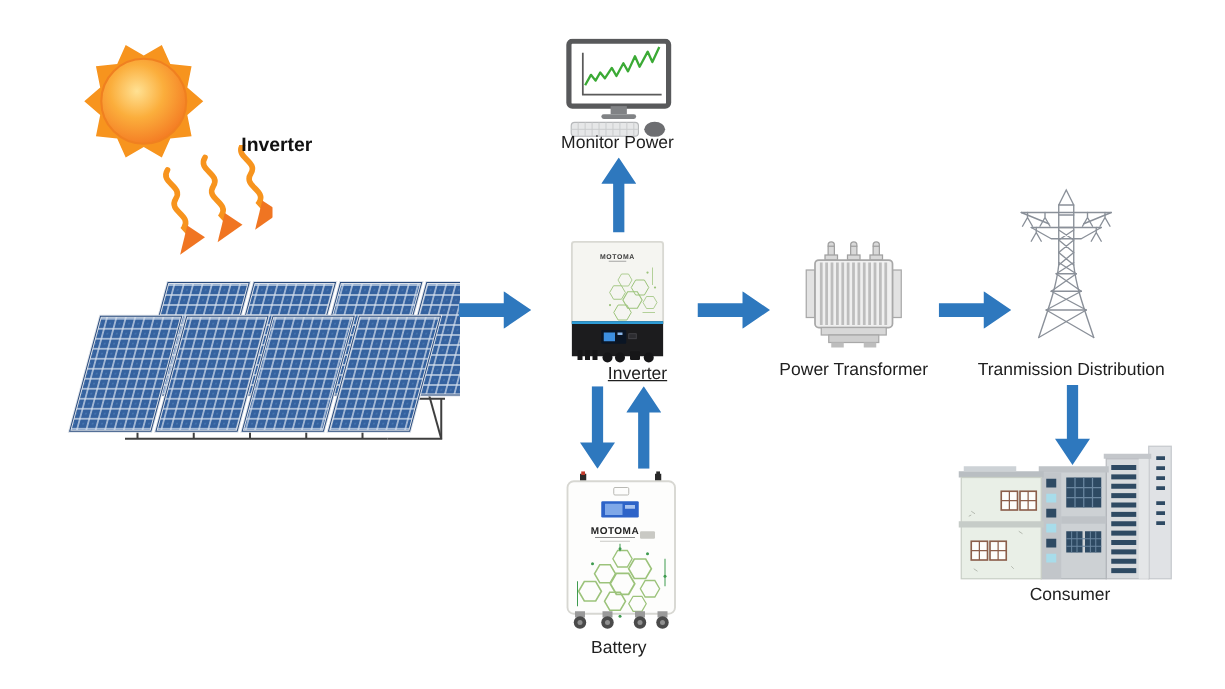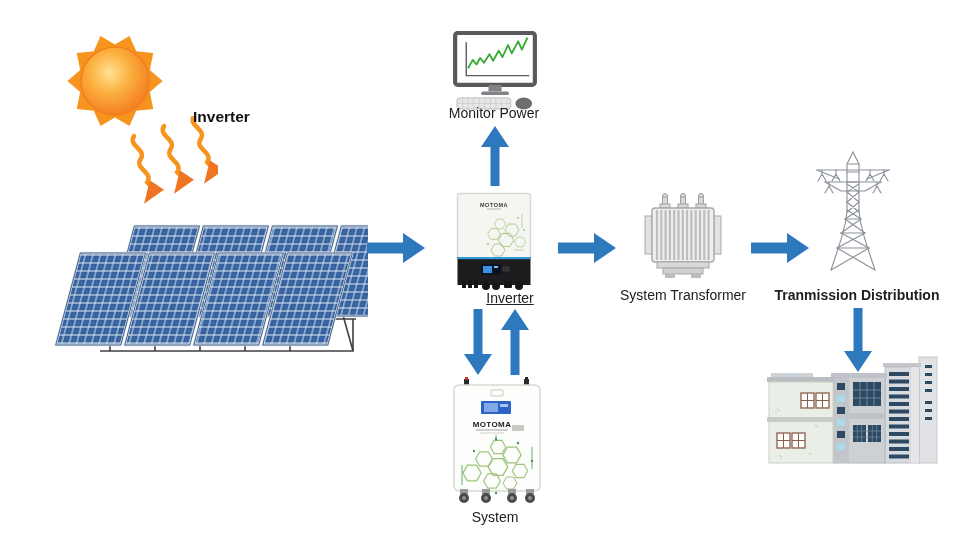--- a/index.html
+++ b/index.html
@@ -190,21 +190,21 @@
         <circle cx="38" cy="121" r="5" fill="#4a4a4a"></circle>
         <circle cx="38" cy="121" r="2" fill="#8f8f8f"></circle>
       <rect x="60" y="112" width="8" height="5" fill="#9a9a9a"></rect>
         <circle cx="64" cy="121" r="5" fill="#4a4a4a"></circle>
         <circle cx="64" cy="121" r="2" fill="#8f8f8f"></circle>
       <rect x="78" y="112" width="8" height="5" fill="#9a9a9a"></rect>
         <circle cx="82" cy="121" r="5" fill="#4a4a4a"></circle>
         <circle cx="82" cy="121" r="2" fill="#8f8f8f"></circle>
     </g>
   </svg>
-  <div class="node-label" style="left:415px;top:509px;width:160px;">System</div>
+  <div class="node-label" style="left:415px;top:509px;width:160px;">Battery</div>
 
   <svg class="abs" style="left:643px;top:192px;" width="80" height="92" viewBox="0 0 80 92">
     <g fill="#d9d9d9" stroke="#a0a0a0" stroke-width="1">
       <circle cx="22" cy="4" r="2.5"></circle>
         <rect x="19.5" y="5" width="5" height="8"></rect>
         <rect x="17" y="12" width="10" height="4"></rect>
       <circle cx="40" cy="4" r="2.5"></circle>
         <rect x="37.5" y="5" width="5" height="8"></rect>
         <rect x="35" y="12" width="10" height="4"></rect>
       <circle cx="58" cy="4" r="2.5"></circle>
@@ -215,21 +215,21 @@
     <rect x="71" y="24" width="7" height="38" fill="#e2e2e2" stroke="#a8a8a8" stroke-width="1"></rect>
     <rect x="9" y="16" width="62" height="54" rx="3" fill="#efefef" stroke="#a8a8a8" stroke-width="1.4"></rect>
     <g stroke="#bdbdbd" stroke-width="2.2">
       <path d="M14,18 V68 M18.3,18 V68 M22.6,18 V68 M26.9,18 V68 M31.2,18 V68 M35.5,18 V68 M39.8,18 V68 M44.1,18 V68 M48.4,18 V68 M52.7,18 V68 M57,18 V68 M61.3,18 V68 M65.6,18 V68"></path>
     </g>
     <rect x="14" y="70" width="52" height="6" fill="#d8d8d8" stroke="#a8a8a8" stroke-width="1"></rect>
     <rect x="20" y="76" width="40" height="6" fill="#cfcfcf" stroke="#a8a8a8" stroke-width="1"></rect>
     <rect x="22" y="82" width="10" height="4" fill="#bdbdbd"></rect>
     <rect x="48" y="82" width="10" height="4" fill="#bdbdbd"></rect>
   </svg>
-  <div class="node-label" style="left:603px;top:287px;width:160px;">System Transformer</div>
+  <div class="node-label" style="left:603px;top:287px;width:160px;">Power Transformer</div>
 
   <svg class="abs" style="left:802px;top:146px;" width="102" height="126" viewBox="0 0 100 126">
     <g stroke="#8a9099" stroke-width="1.1" fill="none" stroke-linecap="round">
       <path d="M28,124 C36,100 42,84 44,66 L44,18"></path>
       <path d="M72,124 C64,100 58,84 56,66 L56,18"></path>
       <path d="M34,102 H66 M38,87 H62 M42,73 H58"></path>
       <path d="M28,124 L66,102 M72,124 L34,102"></path>
       <path d="M34,102 L62,87 M66,102 L38,87"></path>
       <path d="M38,87 L58,73 M62,87 L42,73"></path>
       <path d="M42,73 L56,64 M58,73 L44,64"></path>
@@ -241,21 +241,21 @@
       <path d="M14,24 L36,33 M86,24 L64,33"></path>
       <path d="M44,18 L50,6 L56,18 M44,18 H56"></path>
       <path d="M26,36 v4 m0,0 l-4,7 m4,-7 l4,7"></path>
       <path d="M74,36 v4 m0,0 l-4,7 m4,-7 l4,7"></path>
       <path d="M19,24 v4 m0,0 l-4,7 m4,-7 l4,7"></path>
       <path d="M81,24 v4 m0,0 l-4,7 m4,-7 l4,7"></path>
       <path d="M33,24 v4 m0,0 l-4,7 m4,-7 l4,7"></path>
       <path d="M67,24 v4 m0,0 l-4,7 m4,-7 l4,7"></path>
     </g>
   </svg>
-  <div class="node-label" style="left:757px;top:287px;width:200px;font-weight:bold;">Tranmission Distribution</div>
+  <div class="node-label" style="left:757px;top:287px;width:200px;">Tranmission Distribution</div>
 
   <svg class="abs" style="left:765px;top:355px;" width="176" height="112" viewBox="0 0 176 112">
 
     <g>
       <rect x="154" y="2" width="18" height="106" fill="#e0e2e5" stroke="#c6c9cd" stroke-width="1"></rect>
       <rect x="160" y="10" width="7" height="3" fill="var(--navy-window,#2e4a63)"></rect>
       <rect x="160" y="18" width="7" height="3" fill="var(--navy-window,#2e4a63)"></rect>
       <rect x="160" y="26" width="7" height="3" fill="var(--navy-window,#2e4a63)"></rect>
       <rect x="160" y="34" width="7" height="3" fill="var(--navy-window,#2e4a63)"></rect>
       <rect x="160" y="46" width="7" height="3" fill="var(--navy-window,#2e4a63)"></rect>
@@ -316,20 +316,21 @@
       </g>
       <g stroke="#8b5e4a" stroke-width="1">
         <path d="M42.5,38 v15 M36,45.5 h13 M57.5,38 v15 M51,45.5 h13"></path>
         <path d="M18.5,78 v15 M12,85.5 h13 M33.5,78 v15 M27,85.5 h13"></path>
       </g>
       <g stroke="#b4bab0" stroke-width="0.8" fill="none">
         <path d="M12,54 l3,2 M10,58 l2,-1 M50,70 l3,2 M14,100 l3,2 M44,98 l2,2"></path>
       </g>
     </g>
   </svg>
+  <div class="node-label" style="left:776px;top:467px;width:160px;">Consumer</div>
 
   <svg class="abs block-arrow" style="left:367px;top:233px;" width="58" height="30" viewBox="0 0 58 30">
     <polygon points="0,9.5 36,9.5 36,0 58,15 36,30 36,20.5 0,20.5"></polygon>
   </svg>
   <svg class="abs block-arrow" style="left:481px;top:126px;" width="28" height="60" viewBox="0 0 28 60">
     <polygon points="9.5,60 9.5,21 0,21 14,0 28,21 18.5,21 18.5,60"></polygon>
   </svg>
   <svg class="abs block-arrow" style="left:464px;top:309px;" width="28" height="66" viewBox="0 0 28 66">
     <polygon points="9.5,0 18.5,0 18.5,45 28,45 14,66 0,45 9.5,45"></polygon>
   </svg>

